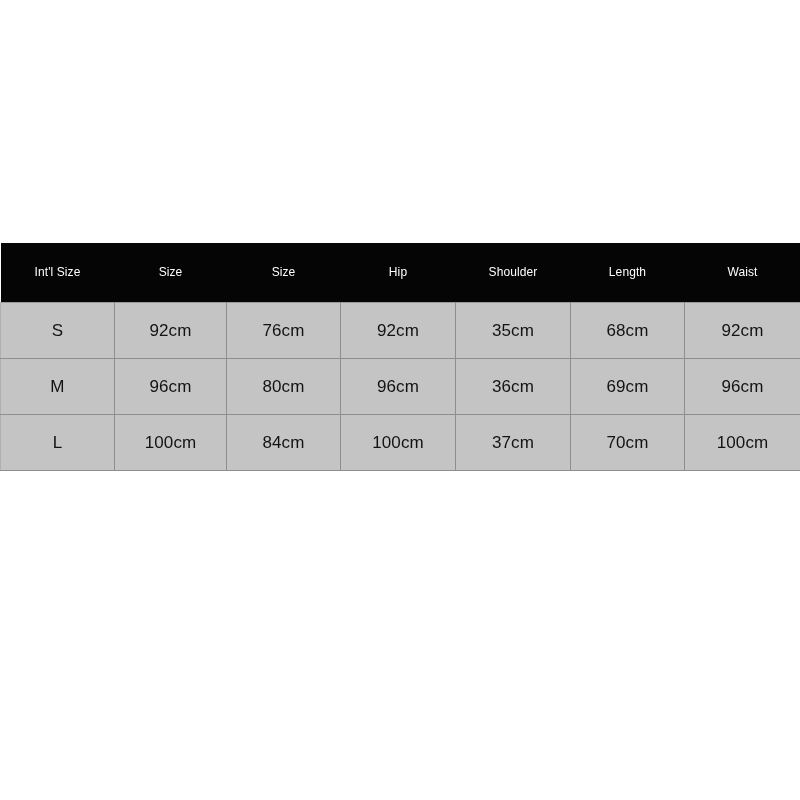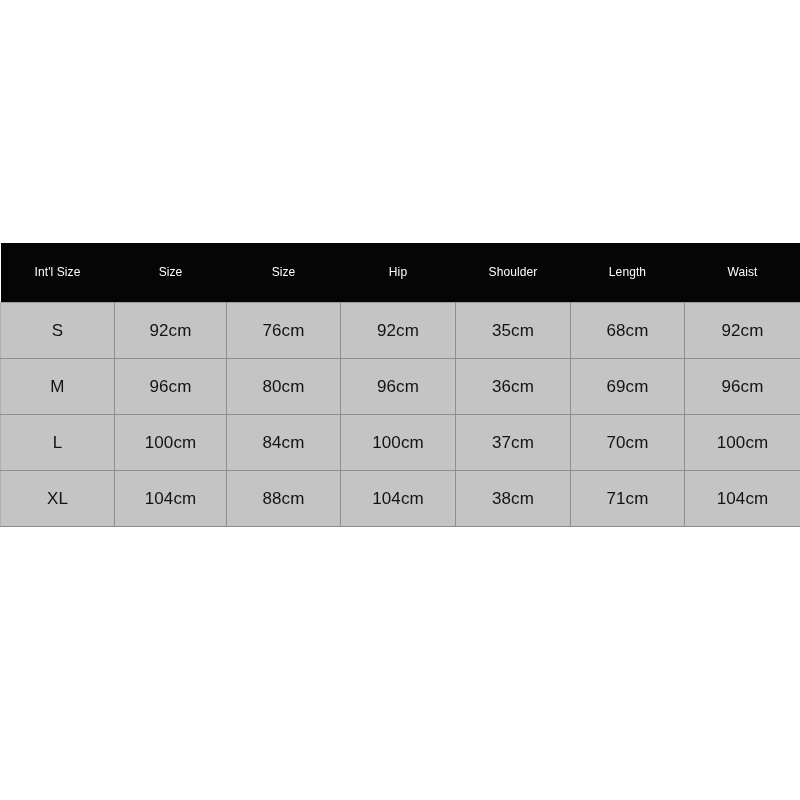--- a/index.html
+++ b/index.html
@@ -126,26 +126,17 @@
         </tr>
         <tr class="data-row">
           <td class="col-first">L</td>
           <td>100cm</td>
           <td>84cm</td>
           <td>100cm</td>
           <td>37cm</td>
           <td>70cm</td>
           <td class="col-last">100cm</td>
         </tr>
-        <tr class="data-row">
-          <td class="col-first">XL</td>
-          <td>104cm</td>
-          <td>88cm</td>
-          <td>104cm</td>
-          <td>38cm</td>
-          <td>71cm</td>
-          <td class="col-last">104cm</td>
-        </tr>
       </tbody>
     </table>
   </div>
 
 </div>
 
 </body></html>

